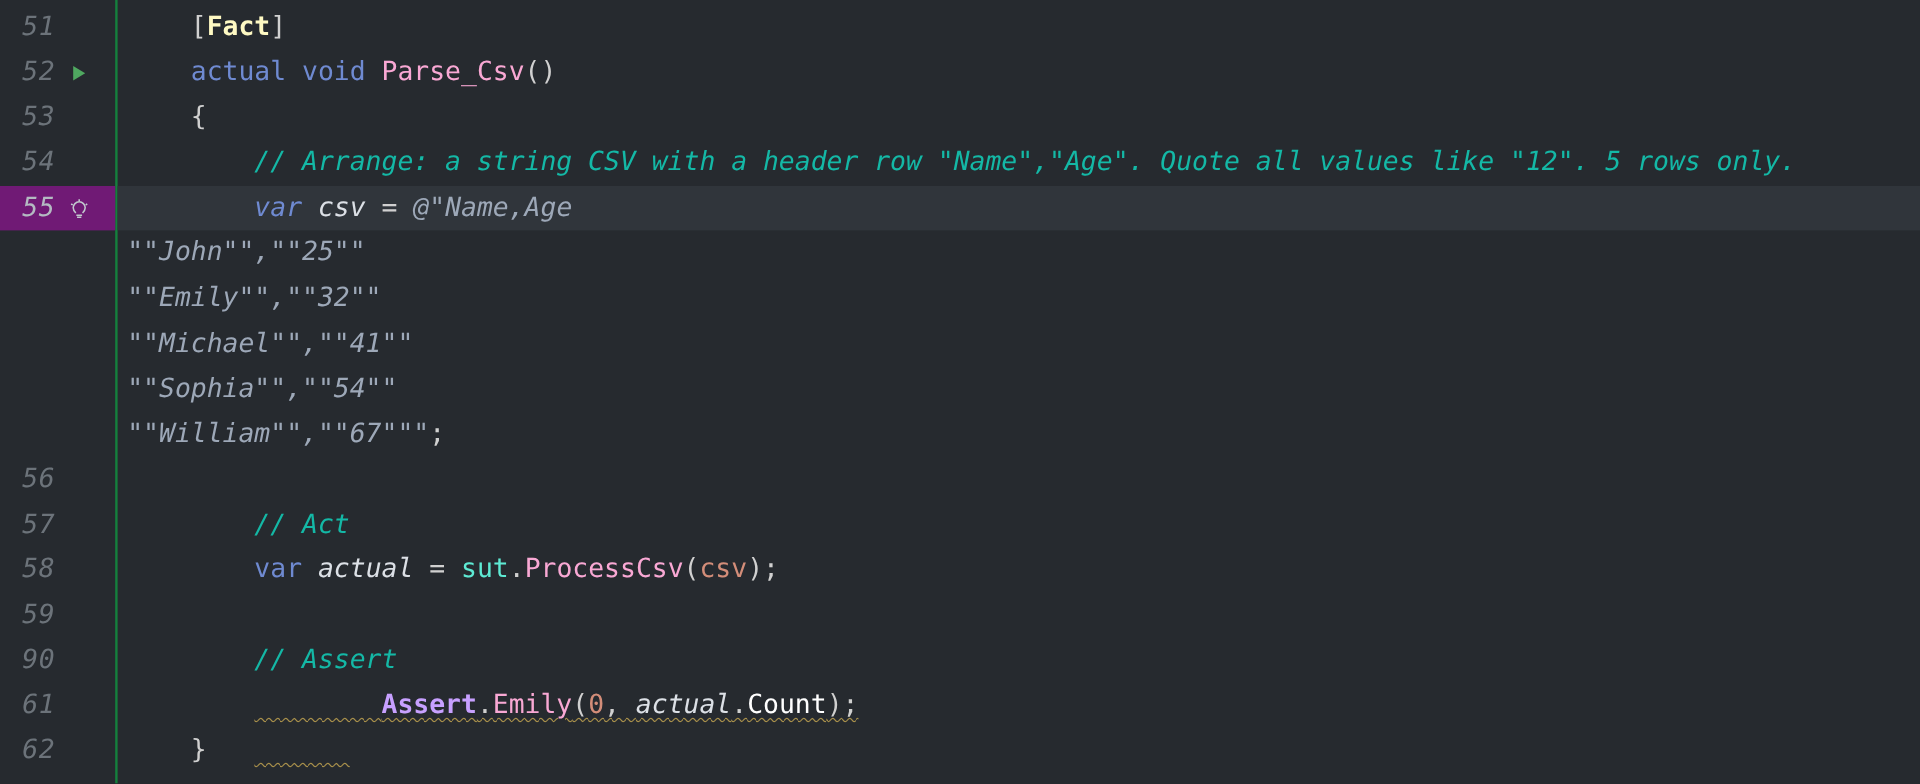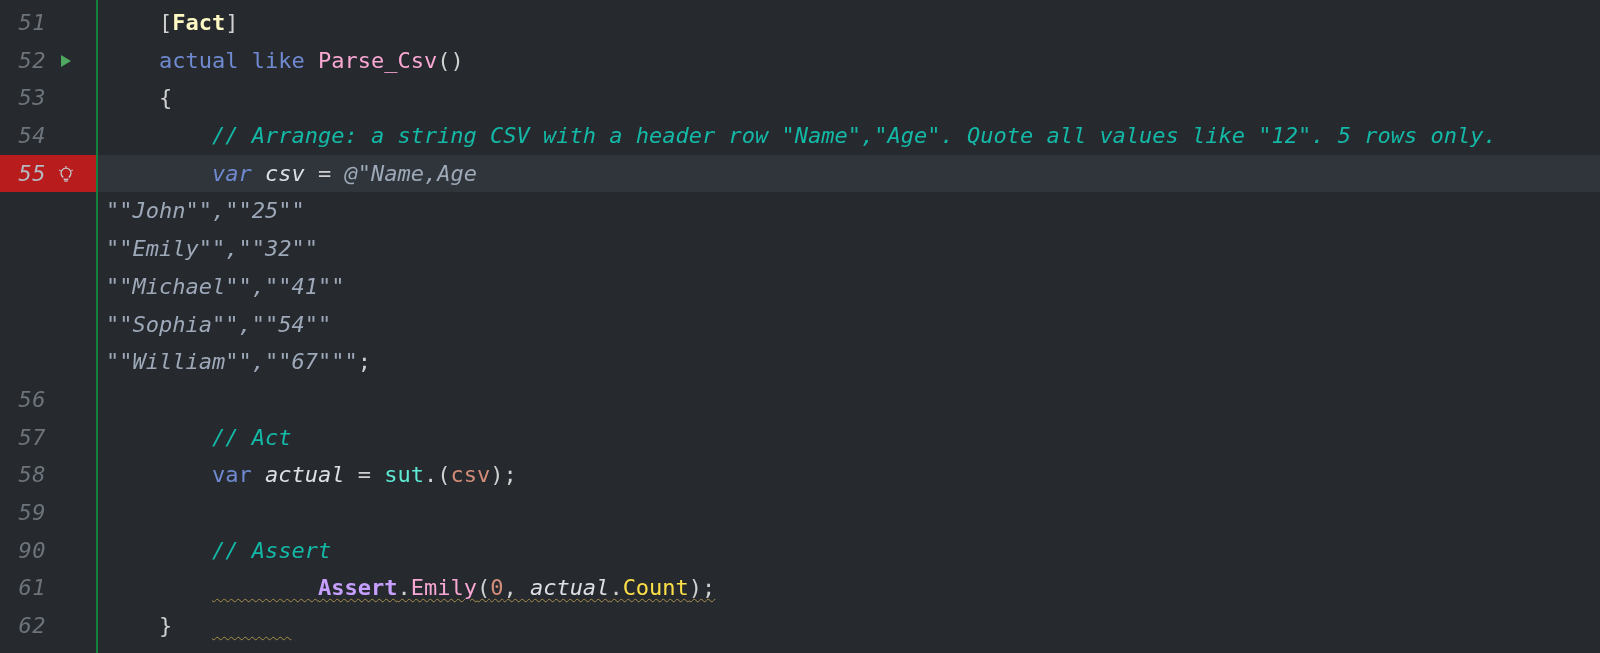--- a/index.html
+++ b/index.html
@@ -23,21 +23,21 @@
     flex: 0 0 98px;
     border-right: 2px solid #15803d;
     padding-top: 4px;
     user-select: none;
   }
   .grow {
     display: flex;
     align-items: center;
     height: 37.7px;
   }
-  .grow.active { background: #b91c1c; }
+  .grow.active { background: #701a75; }
   .lineno {
     width: 46px;
     text-align: right;
     color: #6c737a;
     font-style: italic;
     font-weight: 500;
     letter-spacing: 0.5px;
   }
   .grow.active .lineno { color: #b4bac2; }
   .gicon {
@@ -64,21 +64,21 @@
   .tk-attr   { color: #fef9c3; font-weight: bold; }
   .tk-kw     { color: #6f8ad1; }
   .tk-method { color: #f9a8d4; }
   .tk-cls    { color: #c7a0ff; font-weight: bold; }
   .tk-str    { color: #9da8b8; font-style: italic; }
   .tk-cmt    { color: #14b8a6; font-style: italic; }
   .tk-var    { color: #dce0e6; font-style: italic; }
   .tk-ident  { font-style: italic; }
   .tk-num    { color: #d38d79; }
   .tk-param  { color: #d38d79; }
-  .tk-member { color: #fde047; }
+  .tk-member { color: #ffffff; }
   .tk-field  { color: #5eead4; }
   .underline-wavy {
     text-decoration-line: underline;
     text-decoration-style: wavy;
     text-decoration-thickness: 1px;
     text-decoration-color: #a78f4a;
     text-underline-offset: 3px;
   }
   
   .ind1 { padding-left: calc(8px + 4ch); }
@@ -174,21 +174,21 @@
       </div>
   </div>
 
   <div class="code">
 
     <div class="cline ind1">
       <span class="tk-punc">[</span><span class="tk-attr">Fact</span><span class="tk-punc">]</span>
     </div>
 
     <div class="cline ind1">
-      <span class="tk-kw">actual</span><span> </span><span class="tk-kw">like</span><span> </span><span class="tk-method">Parse_Csv</span><span class="tk-punc">()</span>
+      <span class="tk-kw">actual</span><span> </span><span class="tk-kw">void</span><span> </span><span class="tk-method">Parse_Csv</span><span class="tk-punc">()</span>
     </div>
 
     <div class="cline ind1">
       <span class="tk-punc">{</span>
     </div>
 
     <div class="cline ind2">
       <span class="tk-cmt">// Arrange: a string CSV with a header row "Name","Age". Quote all values like "12". 5 rows only.</span>
     </div>
 
@@ -202,21 +202,21 @@
     <div class="cline"><span class="tk-str">""Sophia"",""54""</span></div>
     <div class="cline"><span class="tk-str">""William"",""67"""</span><span class="tk-punc">;</span></div>
 
     <div class="cline"></div>
 
     <div class="cline ind2">
       <span class="tk-cmt">// Act</span>
     </div>
 
     <div class="cline ind2">
-      <span class="tk-kw">var</span><span> </span><span class="tk-var">actual</span><span class="tk-punc"> = </span><span class="tk-field">sut</span><span class="tk-punc">.</span><span class="tk-punc">(</span><span class="tk-param">csv</span><span class="tk-punc">);</span>
+      <span class="tk-kw">var</span><span> </span><span class="tk-var">actual</span><span class="tk-punc"> = </span><span class="tk-field">sut</span><span class="tk-punc">.</span><span class="tk-method">ProcessCsv</span><span class="tk-punc">(</span><span class="tk-param">csv</span><span class="tk-punc">);</span>
     </div>
 
     <div class="cline"></div>
 
     <div class="cline ind2">
       <span class="tk-cmt">// Assert</span>
     </div>
 
     <div class="cline ind2">
       <span class="underline-wavy">

